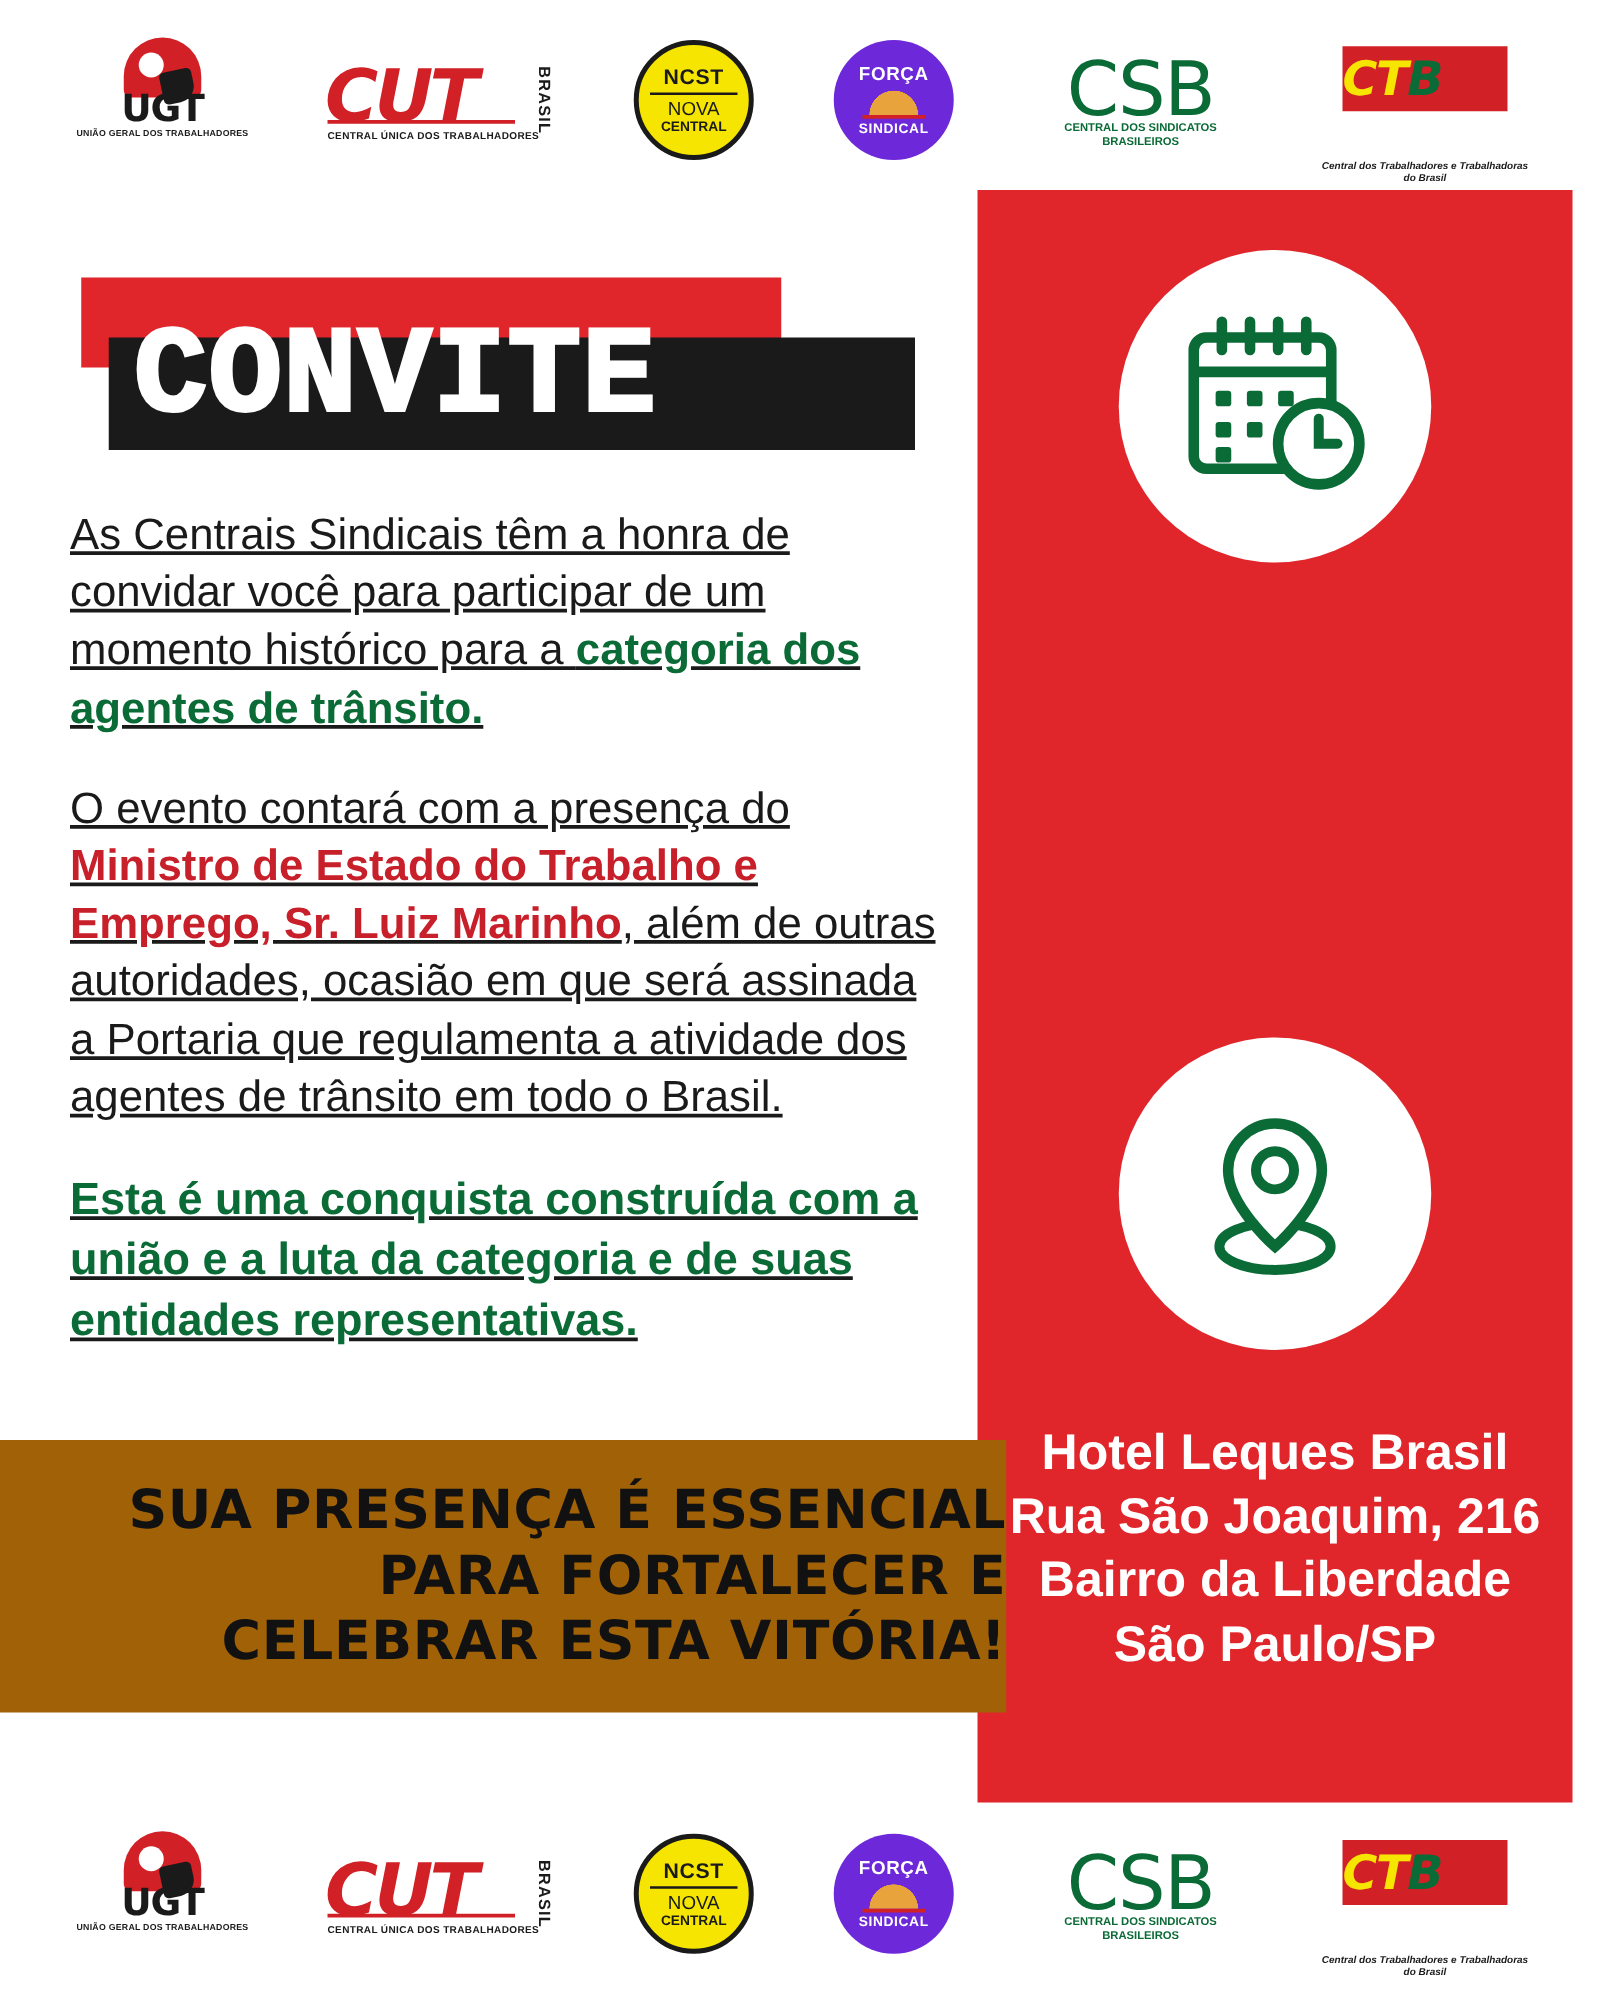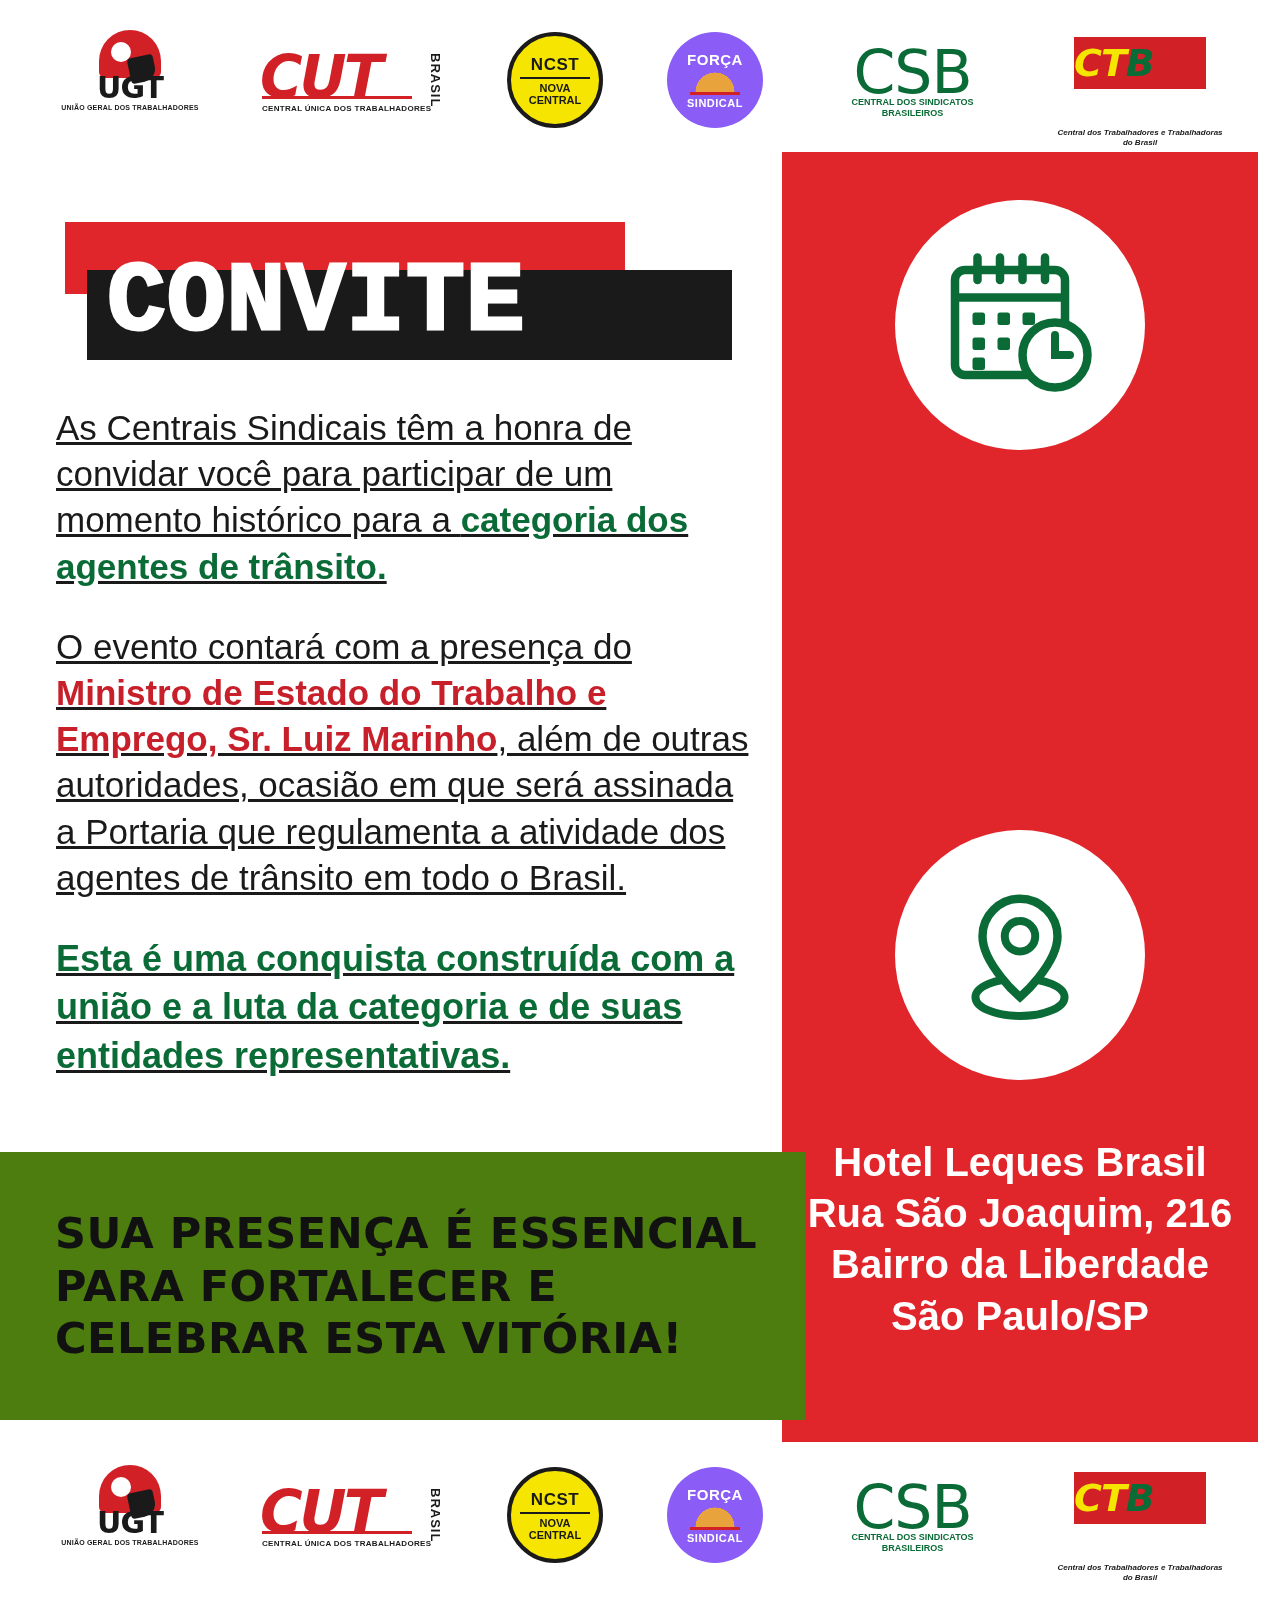--- a/index.html
+++ b/index.html
@@ -85,28 +85,28 @@
   
   .logo-ncst { width: 100px; height: 100px; }
   .ncst-circle {
     width: 96px; height: 96px; border-radius: 50%;
     background: #f6e500; border: 4px solid #1a1a1a;
     display: flex; flex-direction: column; align-items: center; justify-content: center;
     box-sizing: border-box;
   }
   .ncst-top { font-size: 17px; font-weight: 900; color: #1a1a1a; letter-spacing: .5px; }
   .ncst-bar { width: 70px; height: 2px; background: #1a1a1a; margin: 2px 0 3px; }
-  .ncst-b1 { font-size: 11px; font-weight: 700; color: #1a1a1a; }
+  .ncst-b1 { font-size: 15px; font-weight: 400; color: #1a1a1a; }
   .ncst-b2 { font-size: 11px; font-weight: 900; color: #1a1a1a; }
 
   
   .logo-forca { width: 100px; height: 100px; }
   .forca-circle {
     width: 96px; height: 96px; border-radius: 50%;
-    background: #8b5cf6; display: flex; flex-direction: column;
+    background: #6d28d9; display: flex; flex-direction: column;
     align-items: center; justify-content: center;
   }
   .forca-t1 { font-size: 15px; font-weight: 900; color: #fff; letter-spacing: .5px; }
   .forca-sun {
     width: 50px; height: 22px; margin: 2px 0;
     background: radial-gradient(circle at 50% 100%, #e8a33d 0 58%, transparent 59%);
     border-bottom: 3px solid #d12026;
   }
   .forca-t2 { font-size: 11px; font-weight: 900; color: #fff; letter-spacing: .5px; }
 
@@ -201,23 +201,23 @@
   }
   .body-text p { margin: 0 0 34px 0; }
   .green { color: #0b6b37; font-weight: 700; }
   .red { color: #c8202a; font-weight: 700; }
   .p-green {
     color: #0b6b37; font-weight: 700; font-size: 36px; line-height: 1.35;
   }
 
   
   .yellow-banner {
-    position: absolute; left: 0; top: 1152px; width: 805px; height: 268px;
-    background: #4d7c0f;
-    display: flex; align-items: center;
+    position: absolute; left: 0; top: 1152px; width: 805px; height: 218px;
+    background: #a16207;
+    display: flex; align-items: center; text-align: right;
   }
   .yellow-text {
     padding-left: 55px;
     font-family: "DejaVu Sans", sans-serif;
     font-size: 43px; font-weight: 900; color: #111;
     line-height: 1.22; letter-spacing: .5px;
     text-transform: uppercase;
   }
 </style>
 </head>

